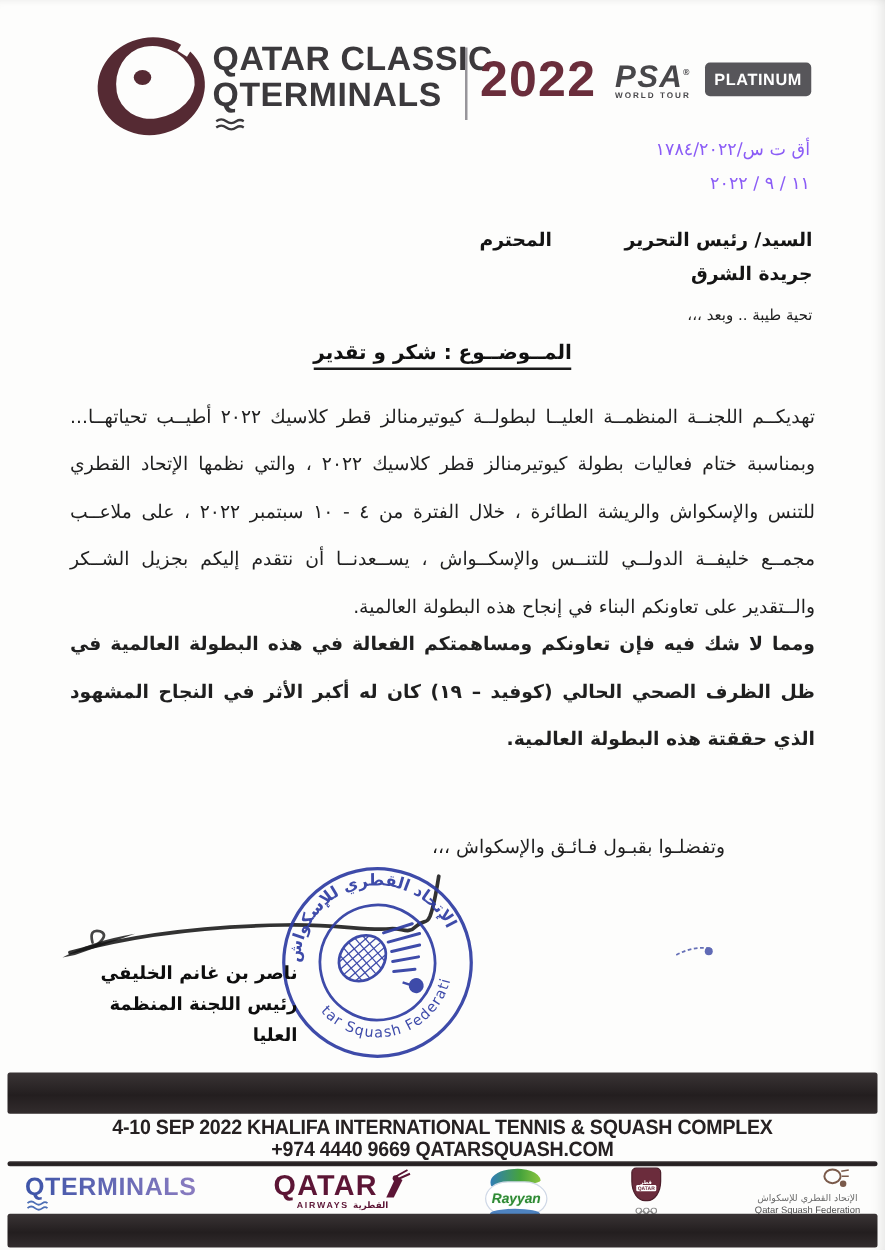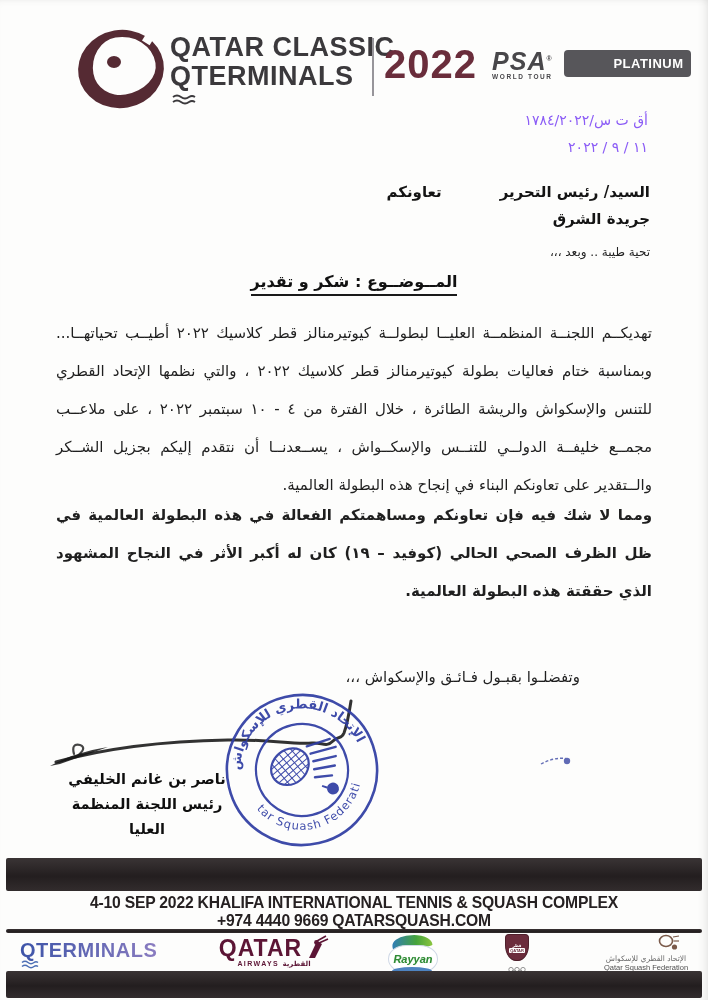--- a/index.html
+++ b/index.html
@@ -18,21 +18,21 @@
   .brand{position:absolute;left:170px;top:33px;color:#3b393c;font-weight:bold;line-height:29px;}
   .brand div{font-size:27px;letter-spacing:.5px;}
   .brand-wave{position:absolute;left:2px;top:61px;}
   .divider{position:absolute;left:372px;top:38px;width:2px;height:58px;background:#97959a;}
   .year{position:absolute;left:384px;top:42px;font-size:40px;font-weight:bold;color:#6a2d3b;letter-spacing:1px;}
   .psa{position:absolute;left:492px;top:47px;text-align:center;color:#48474a;}
   .psa-main{font-size:25px;font-weight:bold;font-style:italic;letter-spacing:1px;line-height:23px;}
   .psa-main sup{font-size:7px;font-style:normal;}
   .psa-sub{font-size:6.5px;font-weight:bold;letter-spacing:1.6px;}
   .platinum{position:absolute;left:564px;top:50px;width:85px;height:27px;background:#57565a;border-radius:4px;
-    color:#fff;font-size:13px;font-weight:bold;letter-spacing:.5px;display:flex;align-items:center;justify-content:center;padding-left:42px;}
+    color:#fff;font-size:13px;font-weight:bold;letter-spacing:.5px;display:flex;align-items:center;justify-content:center;}
 
   
   .ref{position:absolute;right:60px;top:112px;text-align:right;font-size:14px;color:#8b5cf6;line-height:17px;}
   .ref .date{margin-top:10px;letter-spacing:1px;}
   .recipient{position:absolute;right:58px;top:183px;font-weight:bold;font-size:15px;color:#141414;}
   .recipient-row{display:flex;gap:58px;}
   .recipient .org{margin-top:9px;}
   .greeting{position:absolute;right:58px;top:245px;font-size:12px;color:#222;}
   .subject{position:absolute;left:0;right:0;top:272px;text-align:center;}
   .subject span{font-size:16px;font-weight:bold;color:#111;border-bottom:2.5px solid #1a1a1a;padding-bottom:3px;}
@@ -46,21 +46,21 @@
   .closing{position:absolute;right:128px;top:668px;font-size:15px;color:#1f1f1f;}
 
   
   .sig-svg{position:absolute;left:46px;top:696px;width:322px;height:100px;}
   .stamp{position:absolute;left:220px;top:688px;width:164px;height:164px;transform:rotate(-13deg);opacity:.92;}
   .stamp .ring{fill:none;stroke:#2e3ca3;stroke-width:2.6px;}
   .stamp .ring2{fill:none;stroke:#2e3ca3;stroke-width:2.2px;}
   .stamp text{fill:#2e3ca3;font-family:"DejaVu Sans",sans-serif;}
   .stamp .t-ar{font-size:13px;font-weight:bold;}
   .stamp .t-en{font-size:11.5px;letter-spacing:1px;}
-  .sig-name{position:absolute;left:56px;top:767px;width:182px;text-align:center;font-weight:bold;
+  .sig-name{position:absolute;left:56px;top:767px;width:182px;font-weight:bold;
     font-size:14.5px;line-height:25px;color:#0e0e0e;}
   .ink-mark{position:absolute;left:538px;top:750px;width:44px;height:22px;opacity:.75;}
 
   
   .bar{position:absolute;left:6px;right:6px;background:linear-gradient(#3a3435,#231e1f 55%,#322c2d);border-radius:2px;}
   .bar-top{top:858px;height:33px;}
   .bar-thin{top:929px;height:4px;}
   .bar-bottom{top:971px;height:27px;}
   .ftext{position:absolute;left:0;right:0;top:893px;text-align:center;font-weight:bold;color:#262122;
     font-size:16.5px;line-height:18px;letter-spacing:-.2px;transform:scaleX(.95);}
@@ -117,21 +117,21 @@
   <div class="platinum">PLATINUM</div>
 
   <div class="ref ar">
     <div>أق ت س/١٧٨٤/٢٠٢٢</div>
     <div class="date">١١ / ٩ / ٢٠٢٢</div>
   </div>
 
   <div class="recipient ar">
     <div class="recipient-row">
       <span>السيد/ رئيس التحرير</span>
-      <span>تعاونكم</span>
+      <span>المحترم</span>
     </div>
     <div class="org">جريدة الشرق</div>
   </div>
   <div class="greeting ar">تحية طيبة .. وبعد ،،،</div>
 
   <div class="subject ar">
     <span>المــوضــوع : شكر و تقدير</span>
   </div>
 
   <p class="body-text ar" id="p1">تهديكــم اللجنــة المنظمــة العليــا لبطولــة كيوتيرمنالز قطر كلاسيك ٢٠٢٢ أطيــب تحياتهــا... وبمناسبة ختام فعاليات بطولة كيوتيرمنالز قطر كلاسيك ٢٠٢٢ ، والتي نظمها الإتحاد القطري للتنس والإسكواش والريشة الطائرة ، خلال الفترة من ٤ - ١٠ سبتمبر ٢٠٢٢ ، على ملاعــب مجمــع خليفــة الدولــي للتنــس والإسكــواش ، يســعدنــا أن نتقدم إليكم بجزيل الشــكر والــتقدير على تعاونكم البناء في إنجاح هذه البطولة العالمية.</p>

